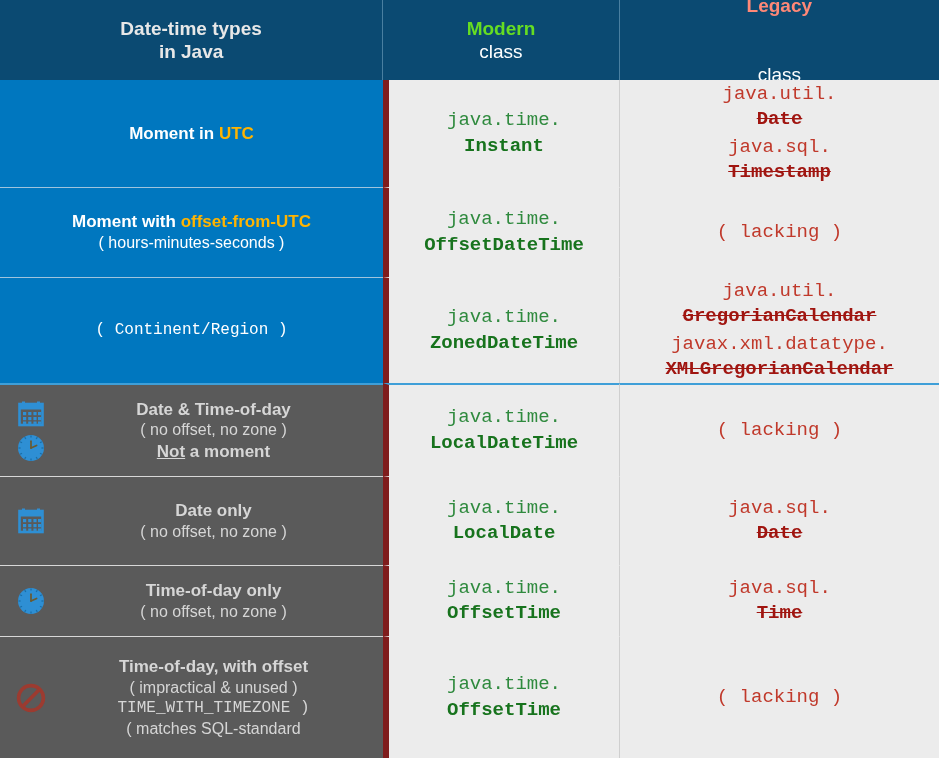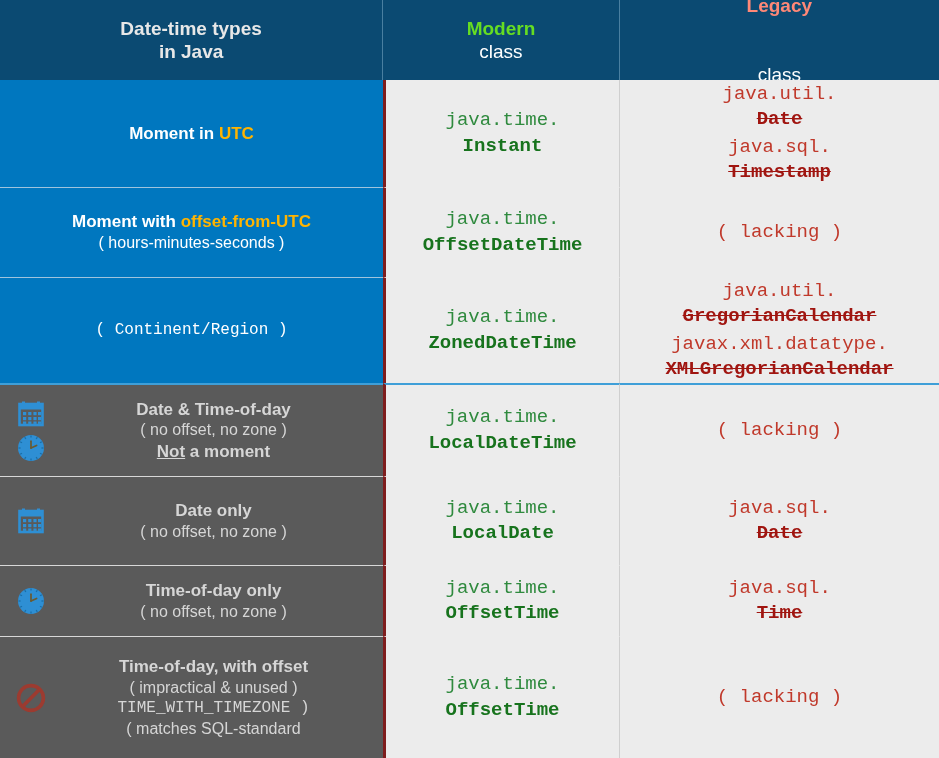--- a/index.html
+++ b/index.html
@@ -66,21 +66,21 @@
     box-sizing: border-box;
   }
   .c1 {
     width: 383px;
     position: relative;
     padding: 0 6px;
   }
   .c2 {
     width: 236px;
     background: #ececec;
-    border-left: 3px solid #7f1d1d;
+    border-left: 6px solid #7f1d1d;
   }
   .c3 {
     width: 320px;
     background: #ececec;
     border-left: 1px solid #cfcfcf;
   }
 
   .c1.blue  { background: #0077bf; }
   .c1.gray  { background: #5a5a5a; }
 

